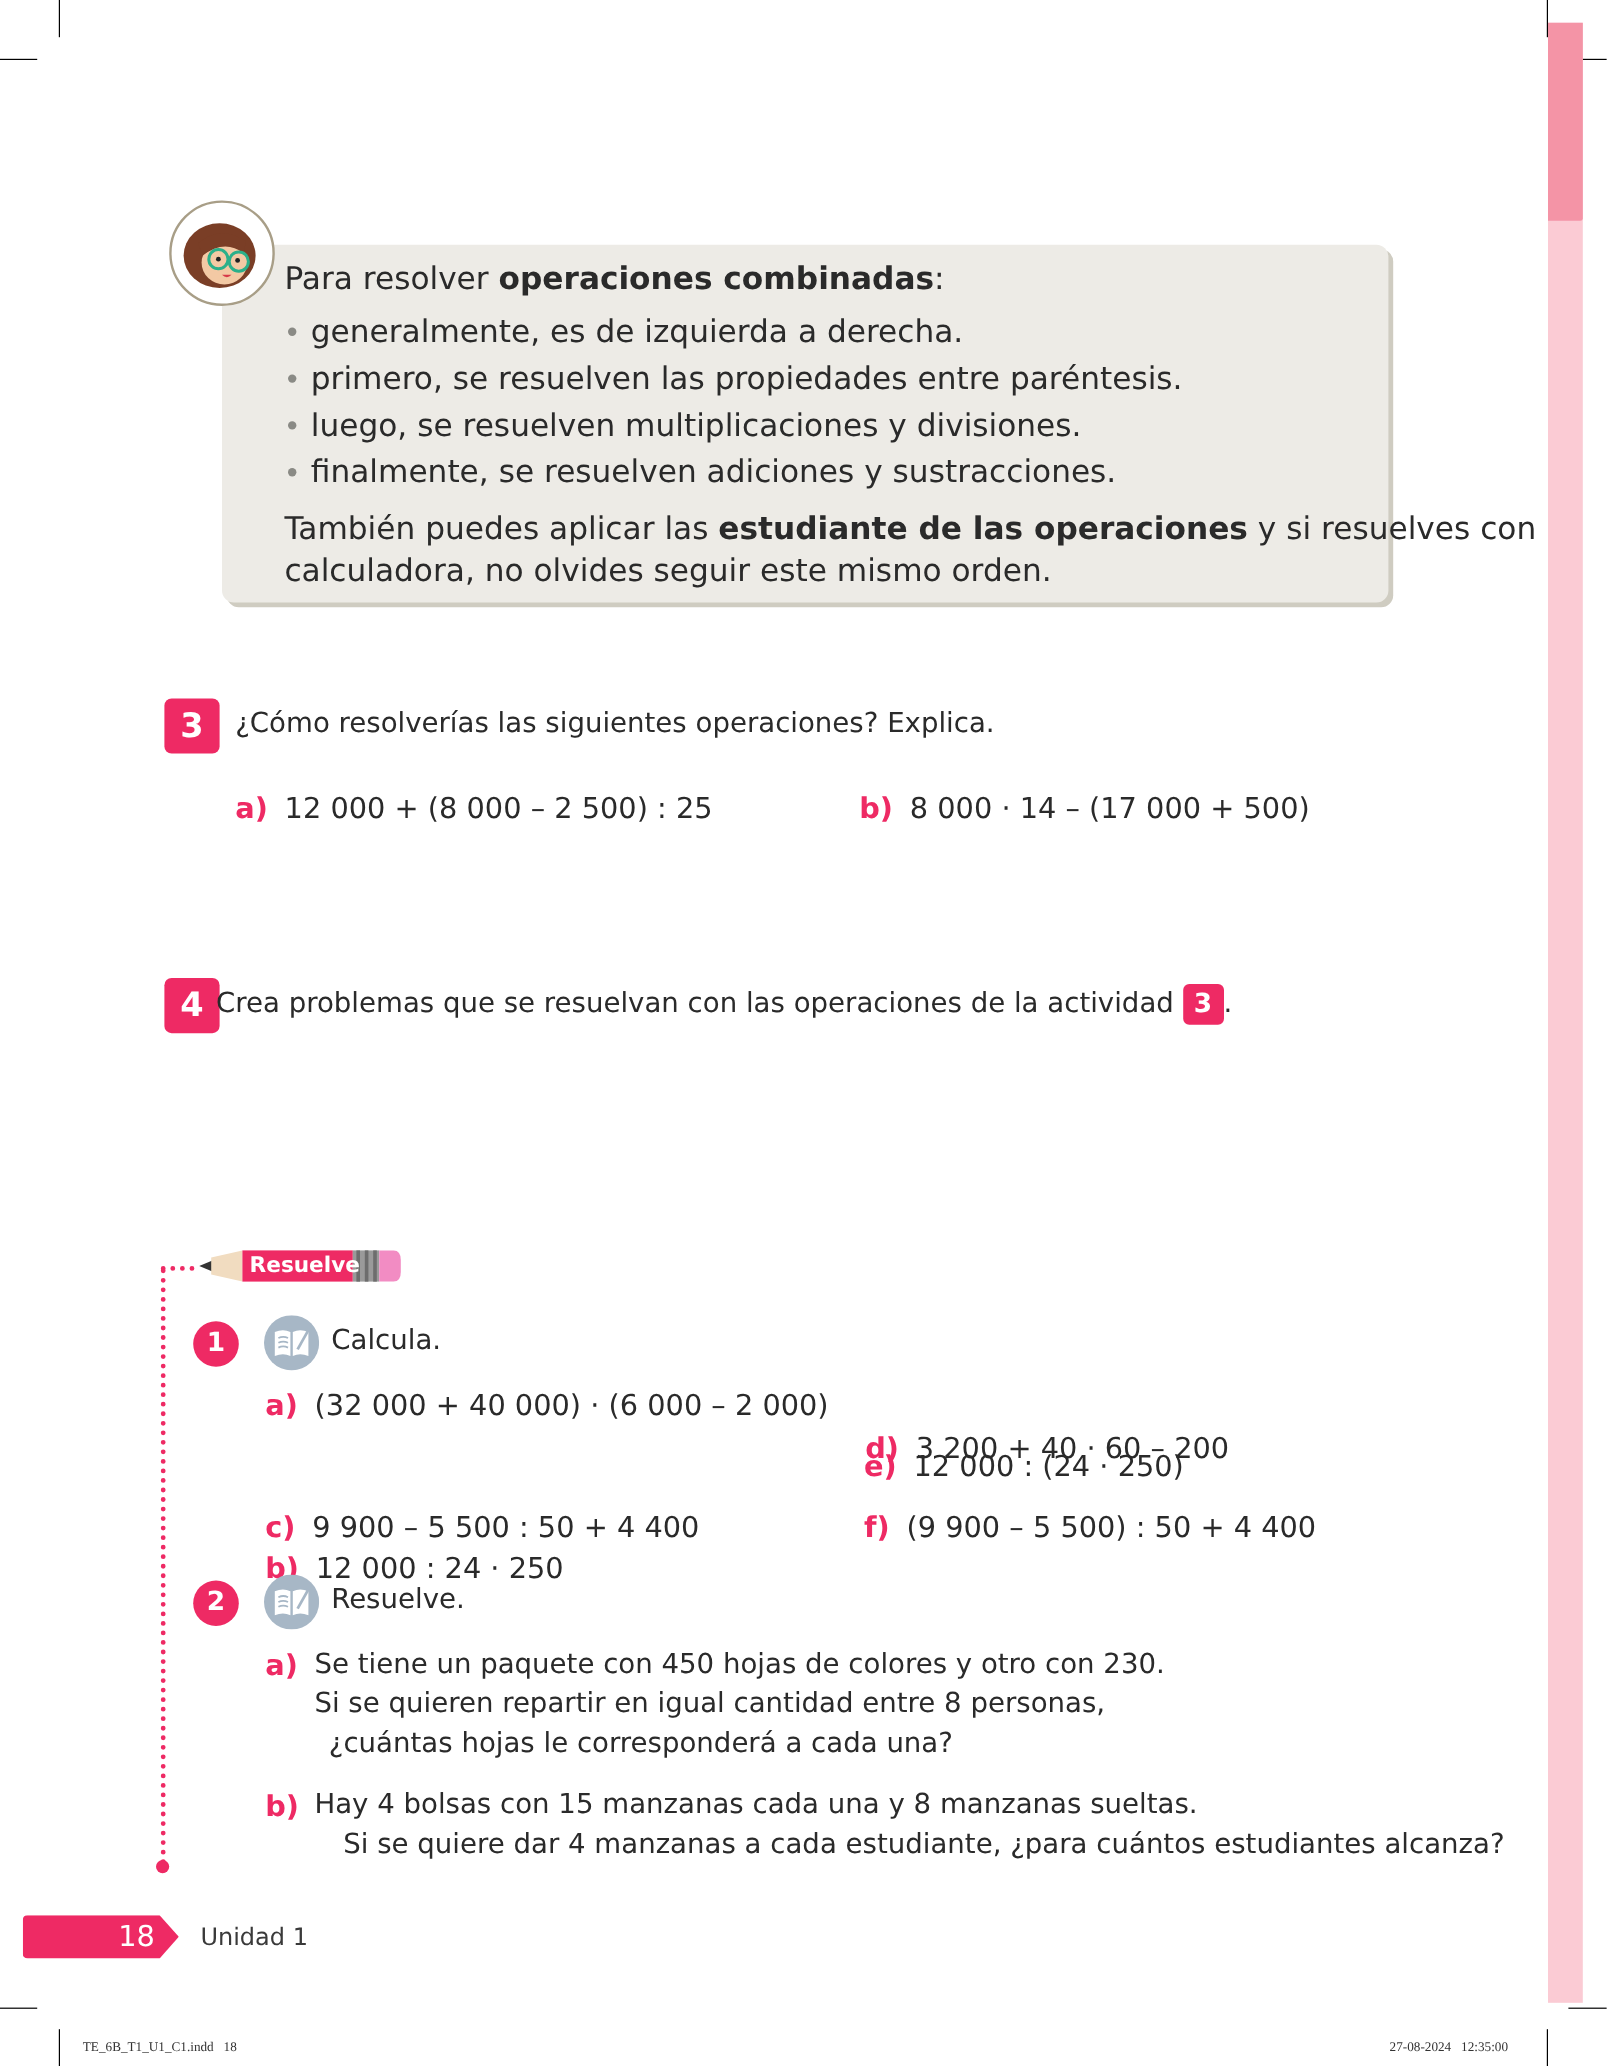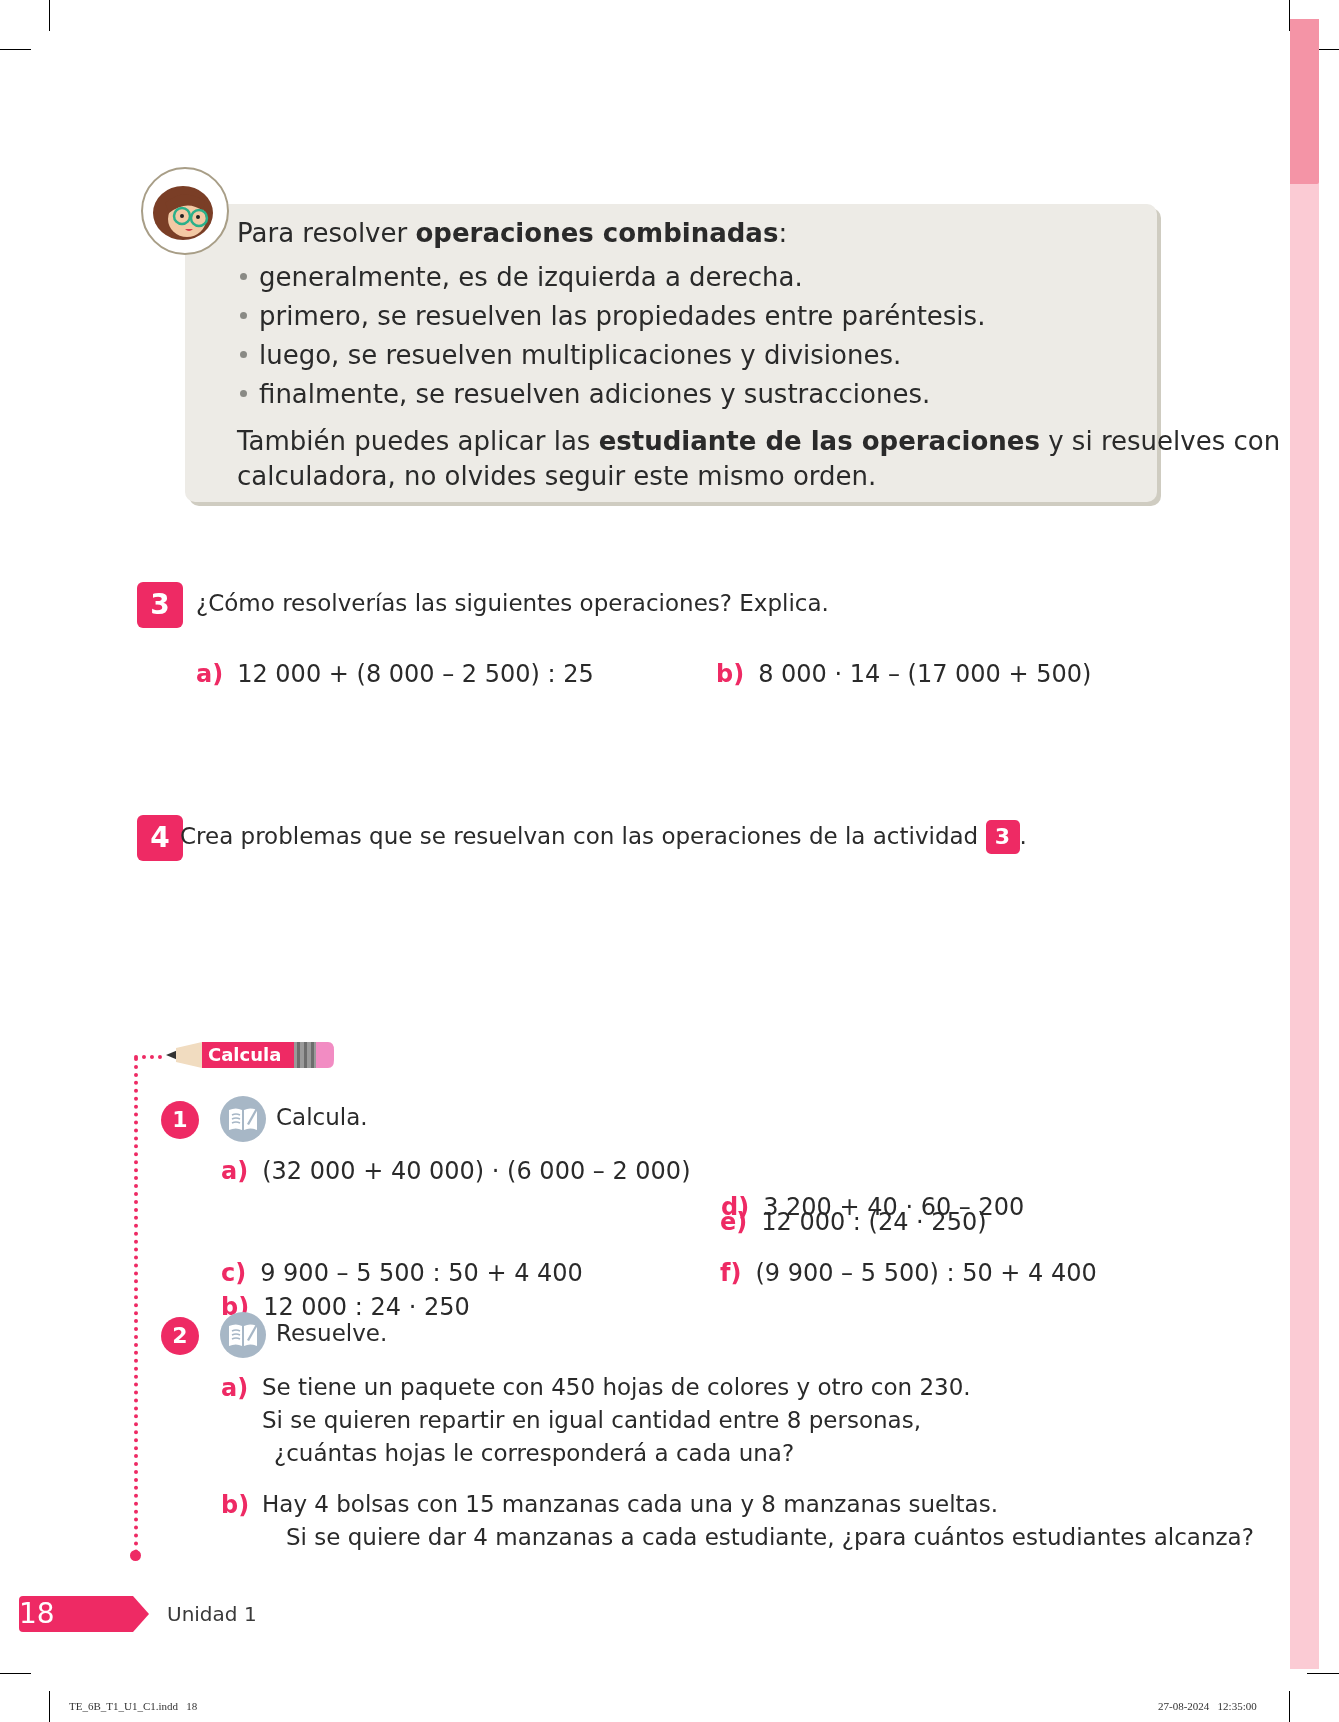--- a/index.html
+++ b/index.html
@@ -56,21 +56,21 @@
       color: #fff; font-weight: bold; font-size: 18px; padding: 0 4px;
     }
     .circ-badge {
       position: absolute; width: 38px; height: 38px; border-radius: 50%; background: #ee2a64; color: #fff;
       font-size: 22px; font-weight: bold; text-align: center; line-height: 38px;
     }
     .book-icon { position: absolute; width: 46px; height: 46px; }
 
     
     .page-tab { position: absolute; left: 19px; top: 1596px; width: 130px; height: 36px; }
-    .page-num { position: absolute; left: 19px; top: 1596px; width: 110px; height: 36px; line-height: 36px; color: #fff; font-size: 28px; }
+    .page-num { position: absolute; left: 19px; top: 1596px; width: 110px; height: 36px; line-height: 36px; text-align: right; color: #fff; font-size: 24px; }
     .unit { position: absolute; left: 167px; top: 1602px; font-size: 20px; color: #3a3a3a; }
     .slug { position: absolute; font-family: "Liberation Serif", serif; font-size: 11px; color: #333; }
   </style>
 </head>
 <body>
 
 <div class="crop" style="left:49px;top:0;width:1px;height:31px;"></div>
 <div class="crop" style="left:0;top:49px;width:31px;height:1px;"></div>
 <div class="crop" style="left:1289px;top:0;width:1px;height:31px;"></div>
 <div class="crop" style="left:1307px;top:49px;width:32px;height:1px;"></div>
@@ -136,21 +136,21 @@
 <svg class="pencil" viewBox="0 0 170 30">
   <polygon points="0,15 12,10 12,20" fill="#333"></polygon>
   <polygon points="10,8 36,2 36,28 10,22" fill="#f1dcc0"></polygon>
   <rect x="36" y="2" width="92" height="26" fill="#ee2a64"></rect>
   <rect x="128" y="2" width="22" height="26" fill="#9a9a9a"></rect>
   <rect x="131" y="2" width="3" height="26" fill="#6d6d6d"></rect>
   <rect x="138" y="2" width="3" height="26" fill="#6d6d6d"></rect>
   <rect x="145" y="2" width="3" height="26" fill="#6d6d6d"></rect>
   <path d="M150 2 H162 Q168 2 168 10 V20 Q168 28 162 28 H150 Z" fill="#f28cc3"></path>
 </svg>
-<div class="pencil-label">Calcula</div>
+<div class="pencil-label">Resuelve</div>
 
 <div class="circ-badge" style="left:161px;top:1101px;">1</div>
 <svg class="book-icon" style="left:220px;top:1096px;" viewBox="0 0 46 46">
   <circle cx="23" cy="23" r="23" fill="#a7b7c6"></circle>
   <path d="M9 14 Q16 11 22 14 V34 Q16 31 9 34 Z" fill="#fff"></path>
   <path d="M24 14 Q30 11 37 14 V34 Q30 31 24 34 Z" fill="#fff"></path>
   <path d="M12 19 Q16 17 20 19 M12 23 Q16 21 20 23 M12 27 Q16 25 20 27" stroke="#a7b7c6" stroke-width="1.5" fill="none"></path>
   <path d="M27 28 L36 12 L38 13 L29 29 Z" fill="#a7b7c6"></path>
 </svg>
 <div class="txt" style="left:276px;top:1104px;">Calcula.</div>

